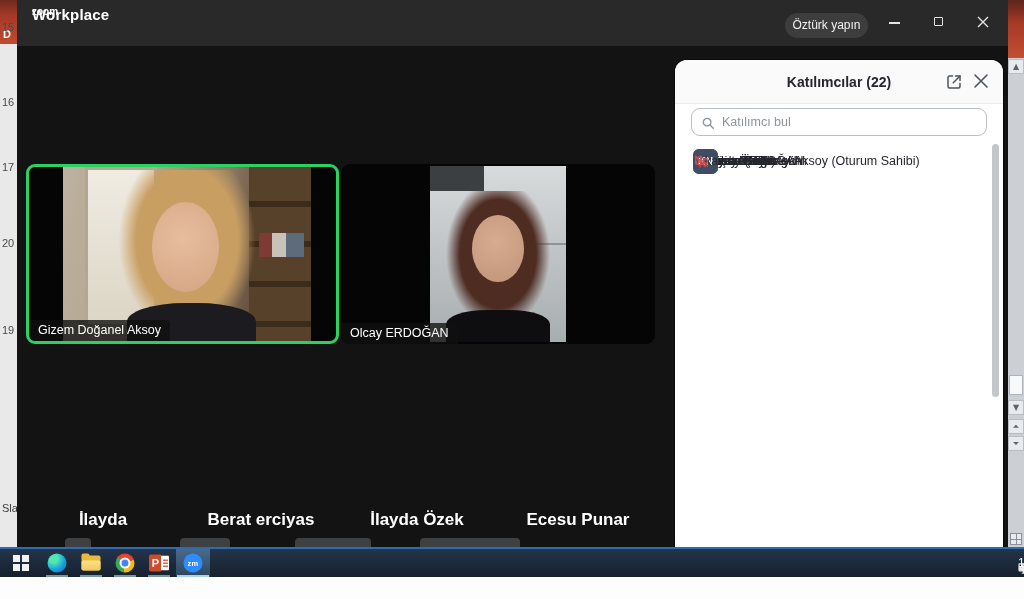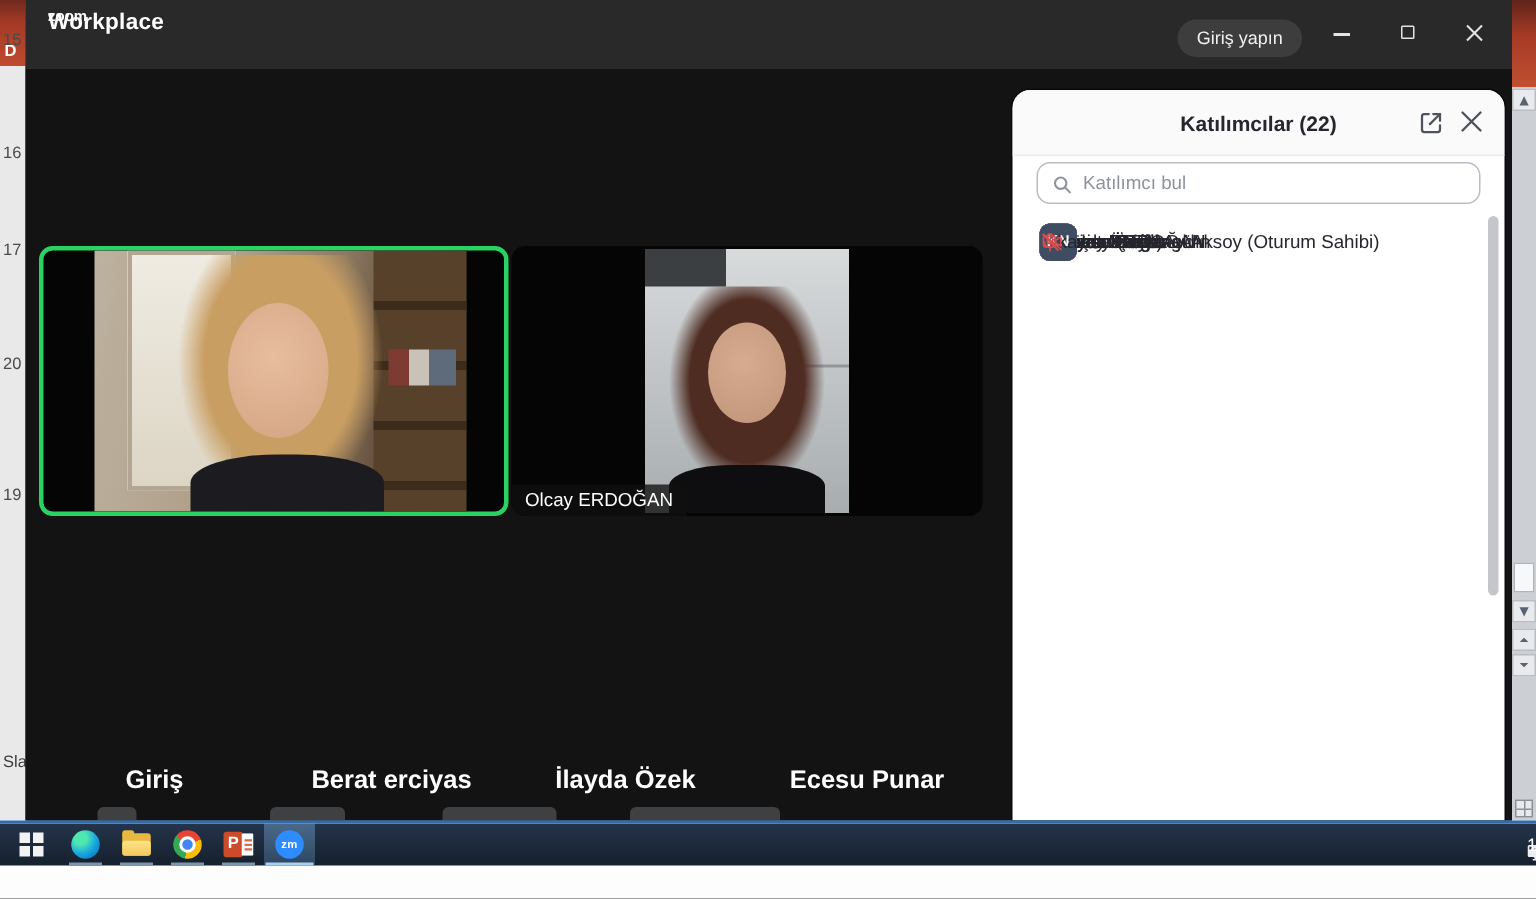--- a/index.html
+++ b/index.html
@@ -164,21 +164,21 @@
     <div class="sbtn ddown">⏷</div>
     <div class="sgrid"></div>
   </div>
 
   <div class="zwin">
     <div class="ztitle">
       <div class="brand">
         <span class="b1">zoom</span>
         <span class="b2">Workplace</span>
       </div>
-      <div class="signin">Giriş yapın</div>
+      <div class="signin">Öztürk yapın</div>
       <div class="wctl min">
           <div class="g-min"></div>
         </div>
       <div class="wctl max">
           <div class="g-max"></div>
         </div>
       <div class="wctl cls">
         <svg width="12" height="12" viewBox="0 0 12 12">
             <path d="M1 1l10 10M11 1L1 11" stroke="#e4e4e4" stroke-width="1.4"></path>
           </svg>
@@ -189,34 +189,35 @@
 
       <div class="tile t1">
         <div class="vid1">
           <div class="win"></div>
           <div class="shelf"></div>
           <div class="books"></div>
           <div class="hair"></div>
           <div class="face"></div>
           <div class="bodyy"></div>
         </div>
+        <div class="vlabel">Gizem Doğanel Aksoy</div>
       </div>
 
       <div class="tile t2">
         <div class="vid2">
           <div class="beam"></div>
           <div class="panel-line"></div>
           <div class="hair"></div>
           <div class="face"></div>
           <div class="bodyy"></div>
         </div>
         <div class="vlabel">Olcay ERDOĞAN</div>
       </div>
 
-      <div class="bname bn0">Giriş</div>
+      <div class="bname bn0">İlayda</div>
       <div class="bname bn1">Berat erciyas</div>
       <div class="bname bn2">İlayda Özek</div>
       <div class="bname bn3">Ecesu Punar</div>
       <div class="stub st0"></div>
       <div class="stub st1"></div>
       <div class="stub st2"></div>
       <div class="stub st3"></div>
 
       <div class="panel">
         <div class="phead">

